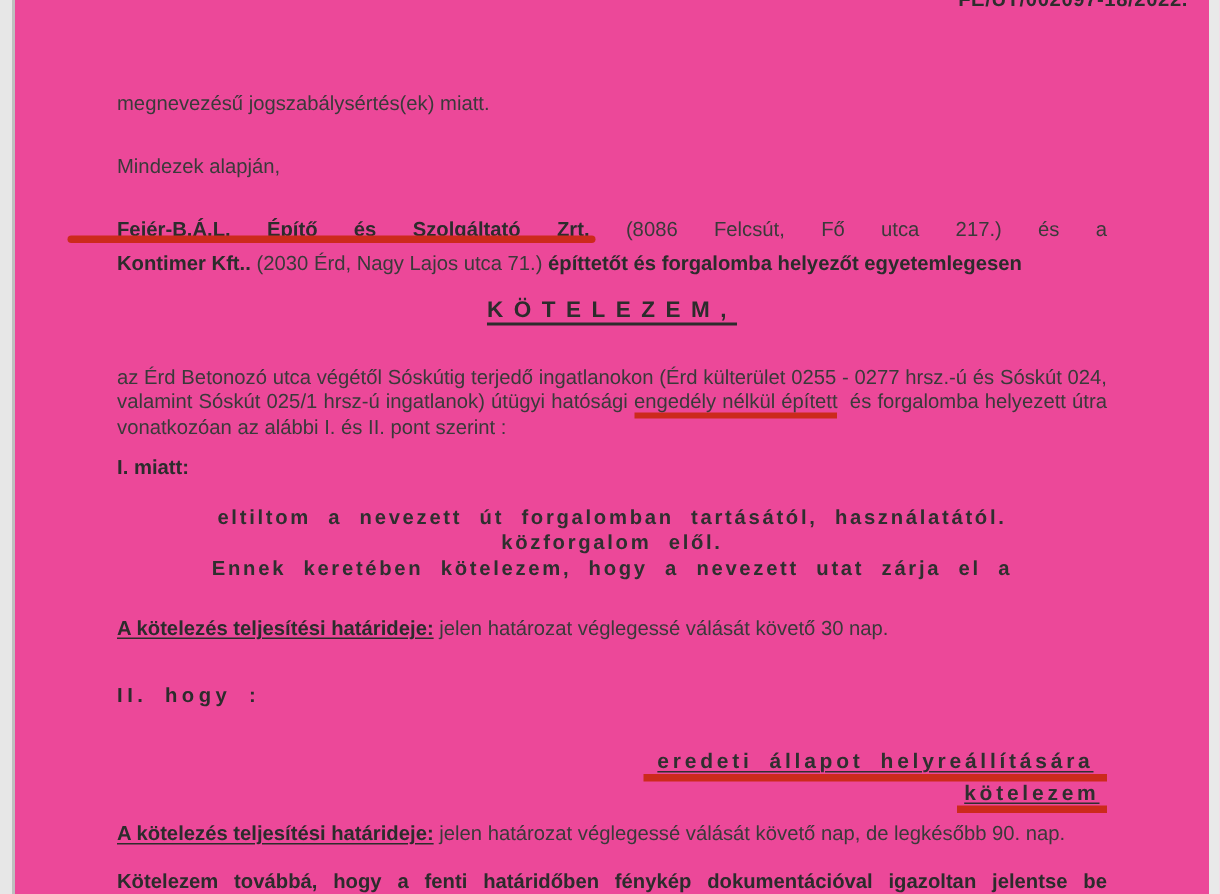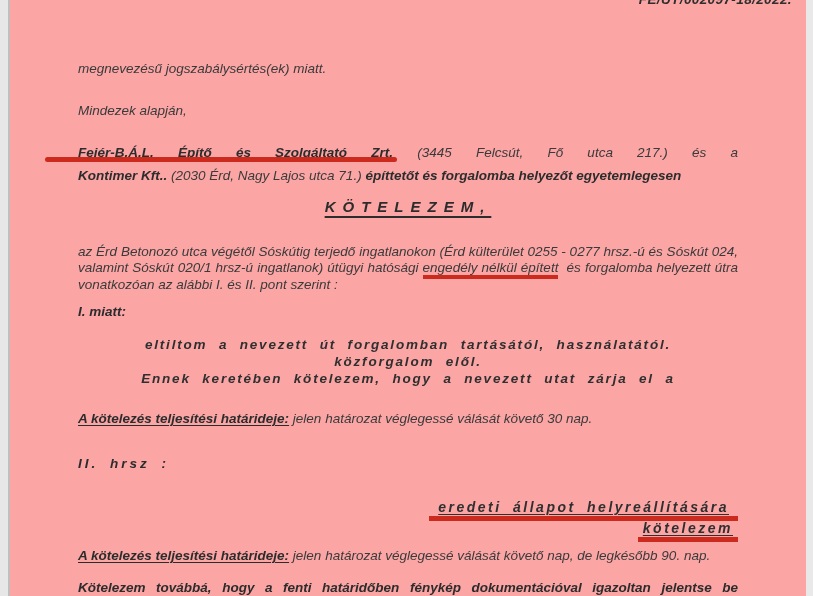--- a/index.html
+++ b/index.html
@@ -6,23 +6,22 @@
   .viewport{
     position:relative;width:813px;height:596px;overflow:hidden;
     background:#e9e9e9;
     font-family:"Liberation Sans",sans-serif;
   }
   .edge{position:absolute;top:0;bottom:0;}
   .edge-left{left:0;width:8px;background:#e7e7e7;border-right:2px solid #bfbfbf;}
   .edge-right{right:0;width:7px;background:#e9e9e9;border-left:1px solid #d2d2d2;}
   .page{
     position:absolute;left:10px;right:7px;top:0;bottom:0;
-    background:#fca5a5;overflow:hidden;
+    background:#ec4899;overflow:hidden;
     color:var(--ink,#3a3a3a);
-    font-style:italic;
   }
   .page > *{position:absolute;left:68px;right:68px;margin:0;}
   .line{font-size:13.5px;line-height:16px;}
   .center{text-align:left;}
   .b{font-weight:bold;color:#2c2c2c;}
   .justall{text-align:justify;text-align-last:justify;}
   .just{text-align:justify;}
   .ref{
     left:auto !important;right:14px !important;top:-8px;
     font-weight:bold;font-size:13.5px;color:#2e2e2e;letter-spacing:.4px;white-space:nowrap;
@@ -76,41 +75,41 @@
 
   <div class="page">
 
     <div class="ref">FE/UT/002097-18/2022.</div>
 
     <p class="line" style="top:61px">megnevezésű jogszabálysértés(ek) miatt.</p>
 
     <p class="line center" style="top:103px">Mindezek alapján,</p>
 
     <div class="party" style="top:141px">
-      <div class="l1"><span class="b">Fejér-B.Á.L. Építő és Szolgáltató Zrt.</span> <span>(3445 Felcsút, Fő utca 217.) és a</span></div>
+      <div class="l1"><span class="b">Fejér-B.Á.L. Építő és Szolgáltató Zrt.</span> <span>(8086 Felcsút, Fő utca 217.) és a</span></div>
       <div class="l2"><span class="b">Kontimer Kft..</span> <span>(2030 Érd, Nagy Lajos utca 71.)</span> <span class="b">építtetőt és forgalomba helyezőt egyetemlegesen</span></div>
     </div>
 
     <div class="redbar" style="top:157px"></div>
 
     <p class="heading" style="top:198px"><span class="u">KÖTELEZEM,</span></p>
 
-    <p class="para just" style="top:244px"><span>az Érd Betonozó utca végétől Sóskútig terjedő ingatlanokon (Érd külterület 0255 - 0277 hrsz.-ú és Sóskút 024, valamint Sóskút 020/1 hrsz-ú ingatlanok) útügyi hatósági</span> <span class="inline-marker">engedély nélkül épített</span>&nbsp; <span>és forgalomba helyezett útra vonatkozóan az alábbi I. és II. pont szerint :</span></p>
+    <p class="para just" style="top:244px"><span>az Érd Betonozó utca végétől Sóskútig terjedő ingatlanokon (Érd külterület 0255 - 0277 hrsz.-ú és Sóskút 024, valamint Sóskút 025/1 hrsz-ú ingatlanok) útügyi hatósági</span> <span class="inline-marker">engedély nélkül épített</span>&nbsp; <span>és forgalomba helyezett útra vonatkozóan az alábbi I. és II. pont szerint :</span></p>
 
     <p class="pont" style="top:304px">I. miatt:</p>
 
     <div class="centerblock" style="top:336px">
       <div>eltiltom a nevezett út forgalomban tartásától, használatától.</div>
       <div>közforgalom elől.</div>
       <div>Ennek keretében kötelezem, hogy a nevezett utat zárja el a</div>
     </div>
 
     <p class="line deadline" style="top:411px"><span class="lbl">A kötelezés teljesítési határideje:</span> <span>jelen határozat véglegessé válását követő  30 nap.</span></p>
 
-    <p class="pont spaced" style="top:456px">II. hrsz :</p>
+    <p class="pont spaced" style="top:456px">II. hogy :</p>
 
     <div class="centerblock2" style="top:488px">
       <div><span class="marker wide"><span class="u">eredeti állapot helyreállítására</span></span></div>
       <div><span class="marker narrow"><span class="u">kötelezem</span></span></div>
     </div>
 
     <p class="line deadline" style="top:548px"><span class="lbl">A kötelezés teljesítési határideje:</span> <span>jelen határozat véglegessé válását követő nap, de legkésőbb 90. nap.</span></p>
 
     <p class="line b justall" style="top:580px">Kötelezem továbbá, hogy a fenti határidőben fénykép dokumentáció­val igazoltan jelentse be</p>
 

